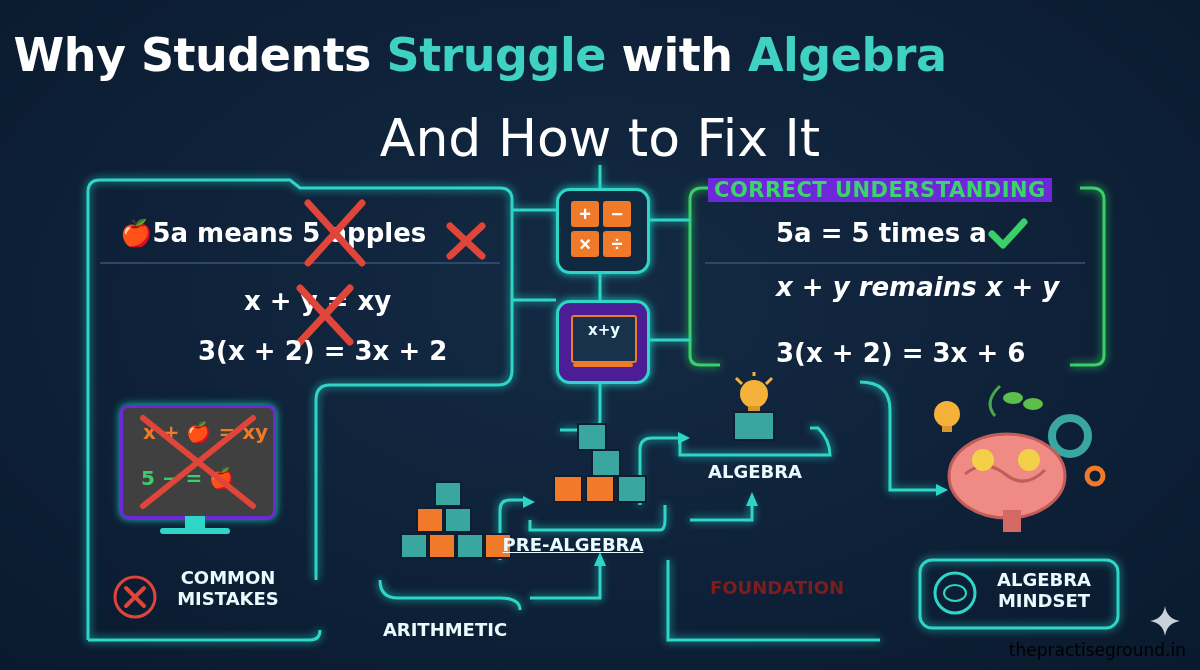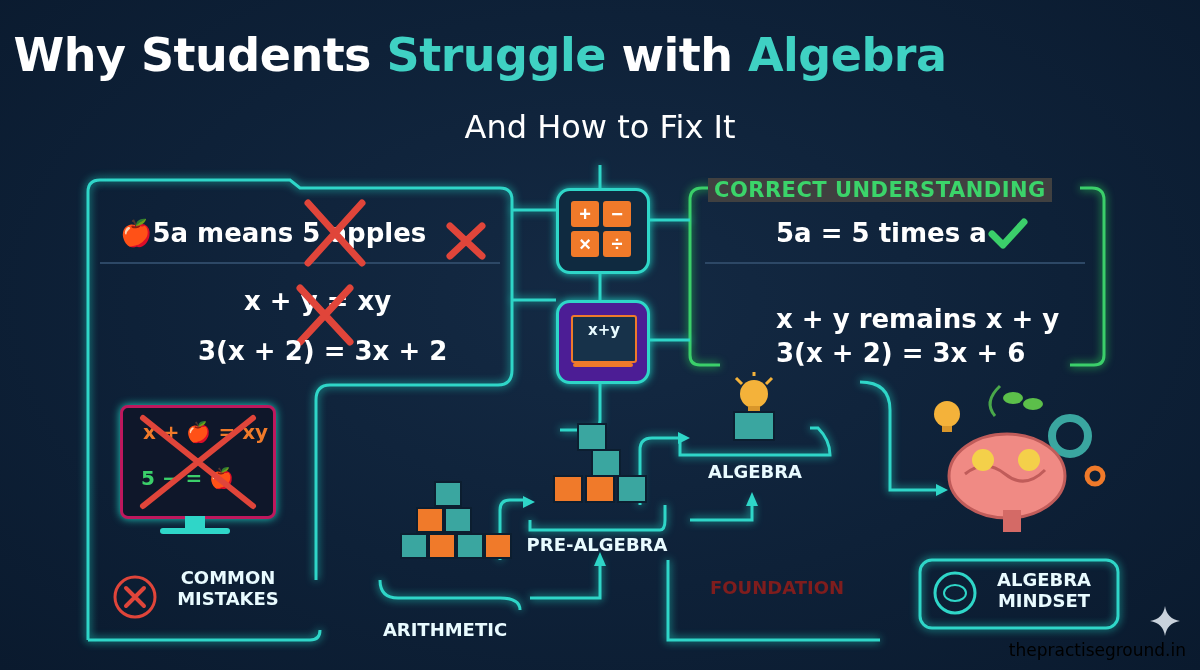--- a/index.html
+++ b/index.html
@@ -12,21 +12,21 @@
   }
   .abs { position:absolute; }
   .title {
     left:0; top:28px; width:960px; text-align:center;
     font-family:"DejaVu Sans", sans-serif; font-weight:bold; font-size:46px; letter-spacing:-0.5px;
     color:#fff;
   }
   .title .hl { color:#3fd1c3; }
   .subtitle {
     left:0; top:108px; width:1200px; text-align:center;
-    font-family:"DejaVu Sans", sans-serif; font-size:32px; color:#fff;
+    font-family:"DejaVu Sans", sans-serif; font-size:52px; color:#fff;
   }
   .glow-line { stroke:#2fd6c8; stroke-width:3; fill:none; filter: drop-shadow(0 0 4px #1fd1c1); }
   .glow-green { stroke:#3bcf6a; stroke-width:3; fill:none; filter: drop-shadow(0 0 4px #2bd85a); }
   .txt { font-family:"DejaVu Sans", sans-serif; font-weight:bold; color:#fff; white-space:nowrap; }
   .eq { font-size:26px; }
   .label-teal { color:#e9fbff; font-size:18px; font-family:"DejaVu Sans", sans-serif; font-weight:bold; text-align:center; line-height:1.15;}
   .green-head { color:#3bd46a; font-size:21px; font-family:"DejaVu Sans", sans-serif; font-weight:bold; letter-spacing:0.5px;}
   .teal-head { color:#7f1d1d; font-size:18px; font-family:"DejaVu Sans", sans-serif; font-weight:bold; text-align:center; line-height:1.15;}
   .watermark { right:14px; bottom:10px; font-size:17px; color:#000000; font-family:"DejaVu Sans", sans-serif;}
 </style>
@@ -90,21 +90,21 @@
 </svg>
 <svg class="abs" style="left:444px;top:220px" width="44" height="42">
   <path d="M6 6 L38 36 M38 6 L6 36" stroke="#e0453a" stroke-width="7" stroke-linecap="round"></path>
 </svg>
 <div class="abs txt eq" style="left:244px;top:286px;">x + y = xy</div>
 <svg class="abs" style="left:290px;top:280px" width="70" height="70">
   <path d="M10 8 L60 62 M60 8 L10 62" stroke="#e0453a" stroke-width="7" stroke-linecap="round"></path>
 </svg>
 <div class="abs txt eq" style="left:198px;top:336px;">3(x + 2) = 3x + 2</div>
 
-<div class="abs" style="left:120px;top:405px;width:150px;height:108px;border:3px solid #be185d;border-radius:8px;background:#0f172a;box-shadow:0 0 8px #1fd1c1;">
+<div class="abs" style="left:120px;top:405px;width:150px;height:108px;border:3px solid #6d28d9;border-radius:8px;background:#404040;box-shadow:0 0 8px #1fd1c1;">
   <div class="abs" style="left:20px;top:12px;font-size:20px;font-weight:bold;color:#f07a2a;white-space:nowrap;font-family:'DejaVu Sans',sans-serif;">x + 🍎 = xy</div>
   <div class="abs" style="left:18px;top:58px;font-size:20px;font-weight:bold;color:#3bcf6a;white-space:nowrap;font-family:'DejaVu Sans',sans-serif;">5 − = 🍎</div>
   <svg class="abs" style="left:10px;top:4px" width="130" height="100">
       <path d="M10 6 L120 94 M120 6 L10 94" stroke="#e0453a" stroke-width="6" stroke-linecap="round"></path>
     </svg>
 </div>
 <div class="abs" style="left:185px;top:516px;width:20px;height:14px;background:#2fd6c8;"></div>
 <div class="abs" style="left:160px;top:528px;width:70px;height:6px;background:#2fd6c8;border-radius:3px;"></div>
 
 <svg class="abs" style="left:110px;top:572px" width="50" height="50">
@@ -125,26 +125,26 @@
   </div>
 </div>
 
 <div class="abs" style="left:556px;top:300px;width:88px;height:78px;border:3px solid #2fd6c8;border-radius:14px;background:#4c1d95;box-shadow:0 0 8px #1fd1c1;">
   <div class="abs" style="left:12px;top:12px;width:62px;height:44px;border:2px solid #f07a2a;border-radius:3px;background:#17324a;">
     <div style="color:#e9fbff;font-size:15px;font-weight:bold;text-align:center;margin-top:4px;font-family:'DejaVu Sans',sans-serif;">x+y</div>
   </div>
   <div class="abs" style="left:14px;top:60px;width:60px;height:4px;background:#f07a2a;border-radius:2px;"></div>
 </div>
 
-<div class="abs green-head" style="left:708px;top:178px;background:#404040;padding:0 6px;">CORRECT UNDERSTANDING</div>
+<div class="abs green-head" style="left:708px;top:178px;background:#6d28d9;padding:0 6px;">CORRECT UNDERSTANDING</div>
 <div class="abs txt eq" style="left:776px;top:218px;">5a = 5 times a</div>
 <svg class="abs" style="left:986px;top:216px" width="44" height="36">
   <path d="M6 18 L17 29 L38 6" stroke="#3bcf6a" stroke-width="7" fill="none" stroke-linecap="round" stroke-linejoin="round"></path>
 </svg>
-<div class="abs txt eq" style="left:776px;top:304px;">x + y remains x + y</div>
+<div class="abs txt eq" style="left:776px;top:272px;font-style:italic;">x + y remains x + y</div>
 <div class="abs txt eq" style="left:776px;top:338px;">3(x + 2) = 3x + 6</div>
 
 <svg class="abs" style="left:395px;top:478px" width="120" height="104">
   <g stroke="#0c1e30" stroke-width="2">
     <rect x="40" y="4" width="26" height="24" fill="#3aa6a0"></rect>
     <rect x="22" y="30" width="26" height="24" fill="#f07a2a"></rect>
     <rect x="50" y="30" width="26" height="24" fill="#3aa6a0"></rect>
     <rect x="6" y="56" width="26" height="24" fill="#3aa6a0"></rect>
     <rect x="34" y="56" width="26" height="24" fill="#f07a2a"></rect>
     <rect x="62" y="56" width="26" height="24" fill="#3aa6a0"></rect>
@@ -155,21 +155,21 @@
 
 <svg class="abs" style="left:548px;top:420px" width="110" height="100">
   <g stroke="#0c1e30" stroke-width="2">
     <rect x="30" y="4" width="28" height="26" fill="#3aa6a0"></rect>
     <rect x="44" y="30" width="28" height="26" fill="#3aa6a0"></rect>
     <rect x="6" y="56" width="28" height="26" fill="#f07a2a"></rect>
     <rect x="38" y="56" width="28" height="26" fill="#f07a2a"></rect>
     <rect x="70" y="56" width="28" height="26" fill="#3aa6a0"></rect>
   </g>
 </svg>
-<div class="abs label-teal" style="left:522px;top:535px;width:150px;">PRE-ALGEBRA</div>
+<div class="abs label-teal" style="left:498px;top:535px;width:150px;text-decoration:underline;">PRE-ALGEBRA</div>
 
 <svg class="abs" style="left:722px;top:372px" width="64" height="72">
   <circle cx="32" cy="22" r="14" fill="#f4b23a"></circle>
   <rect x="26" y="34" width="12" height="8" fill="#d9962a"></rect>
   <path d="M14 6 L20 12 M50 6 L44 12 M32 0 L32 4" stroke="#f4b23a" stroke-width="3"></path>
   <rect x="12" y="40" width="40" height="28" fill="#3aa6a0" stroke="#0c1e30" stroke-width="2"></rect>
 </svg>
 <div class="abs label-teal" style="left:690px;top:462px;width:130px;">ALGEBRA</div>
 
 <div class="abs teal-head" style="left:672px;top:578px;width:210px;">

